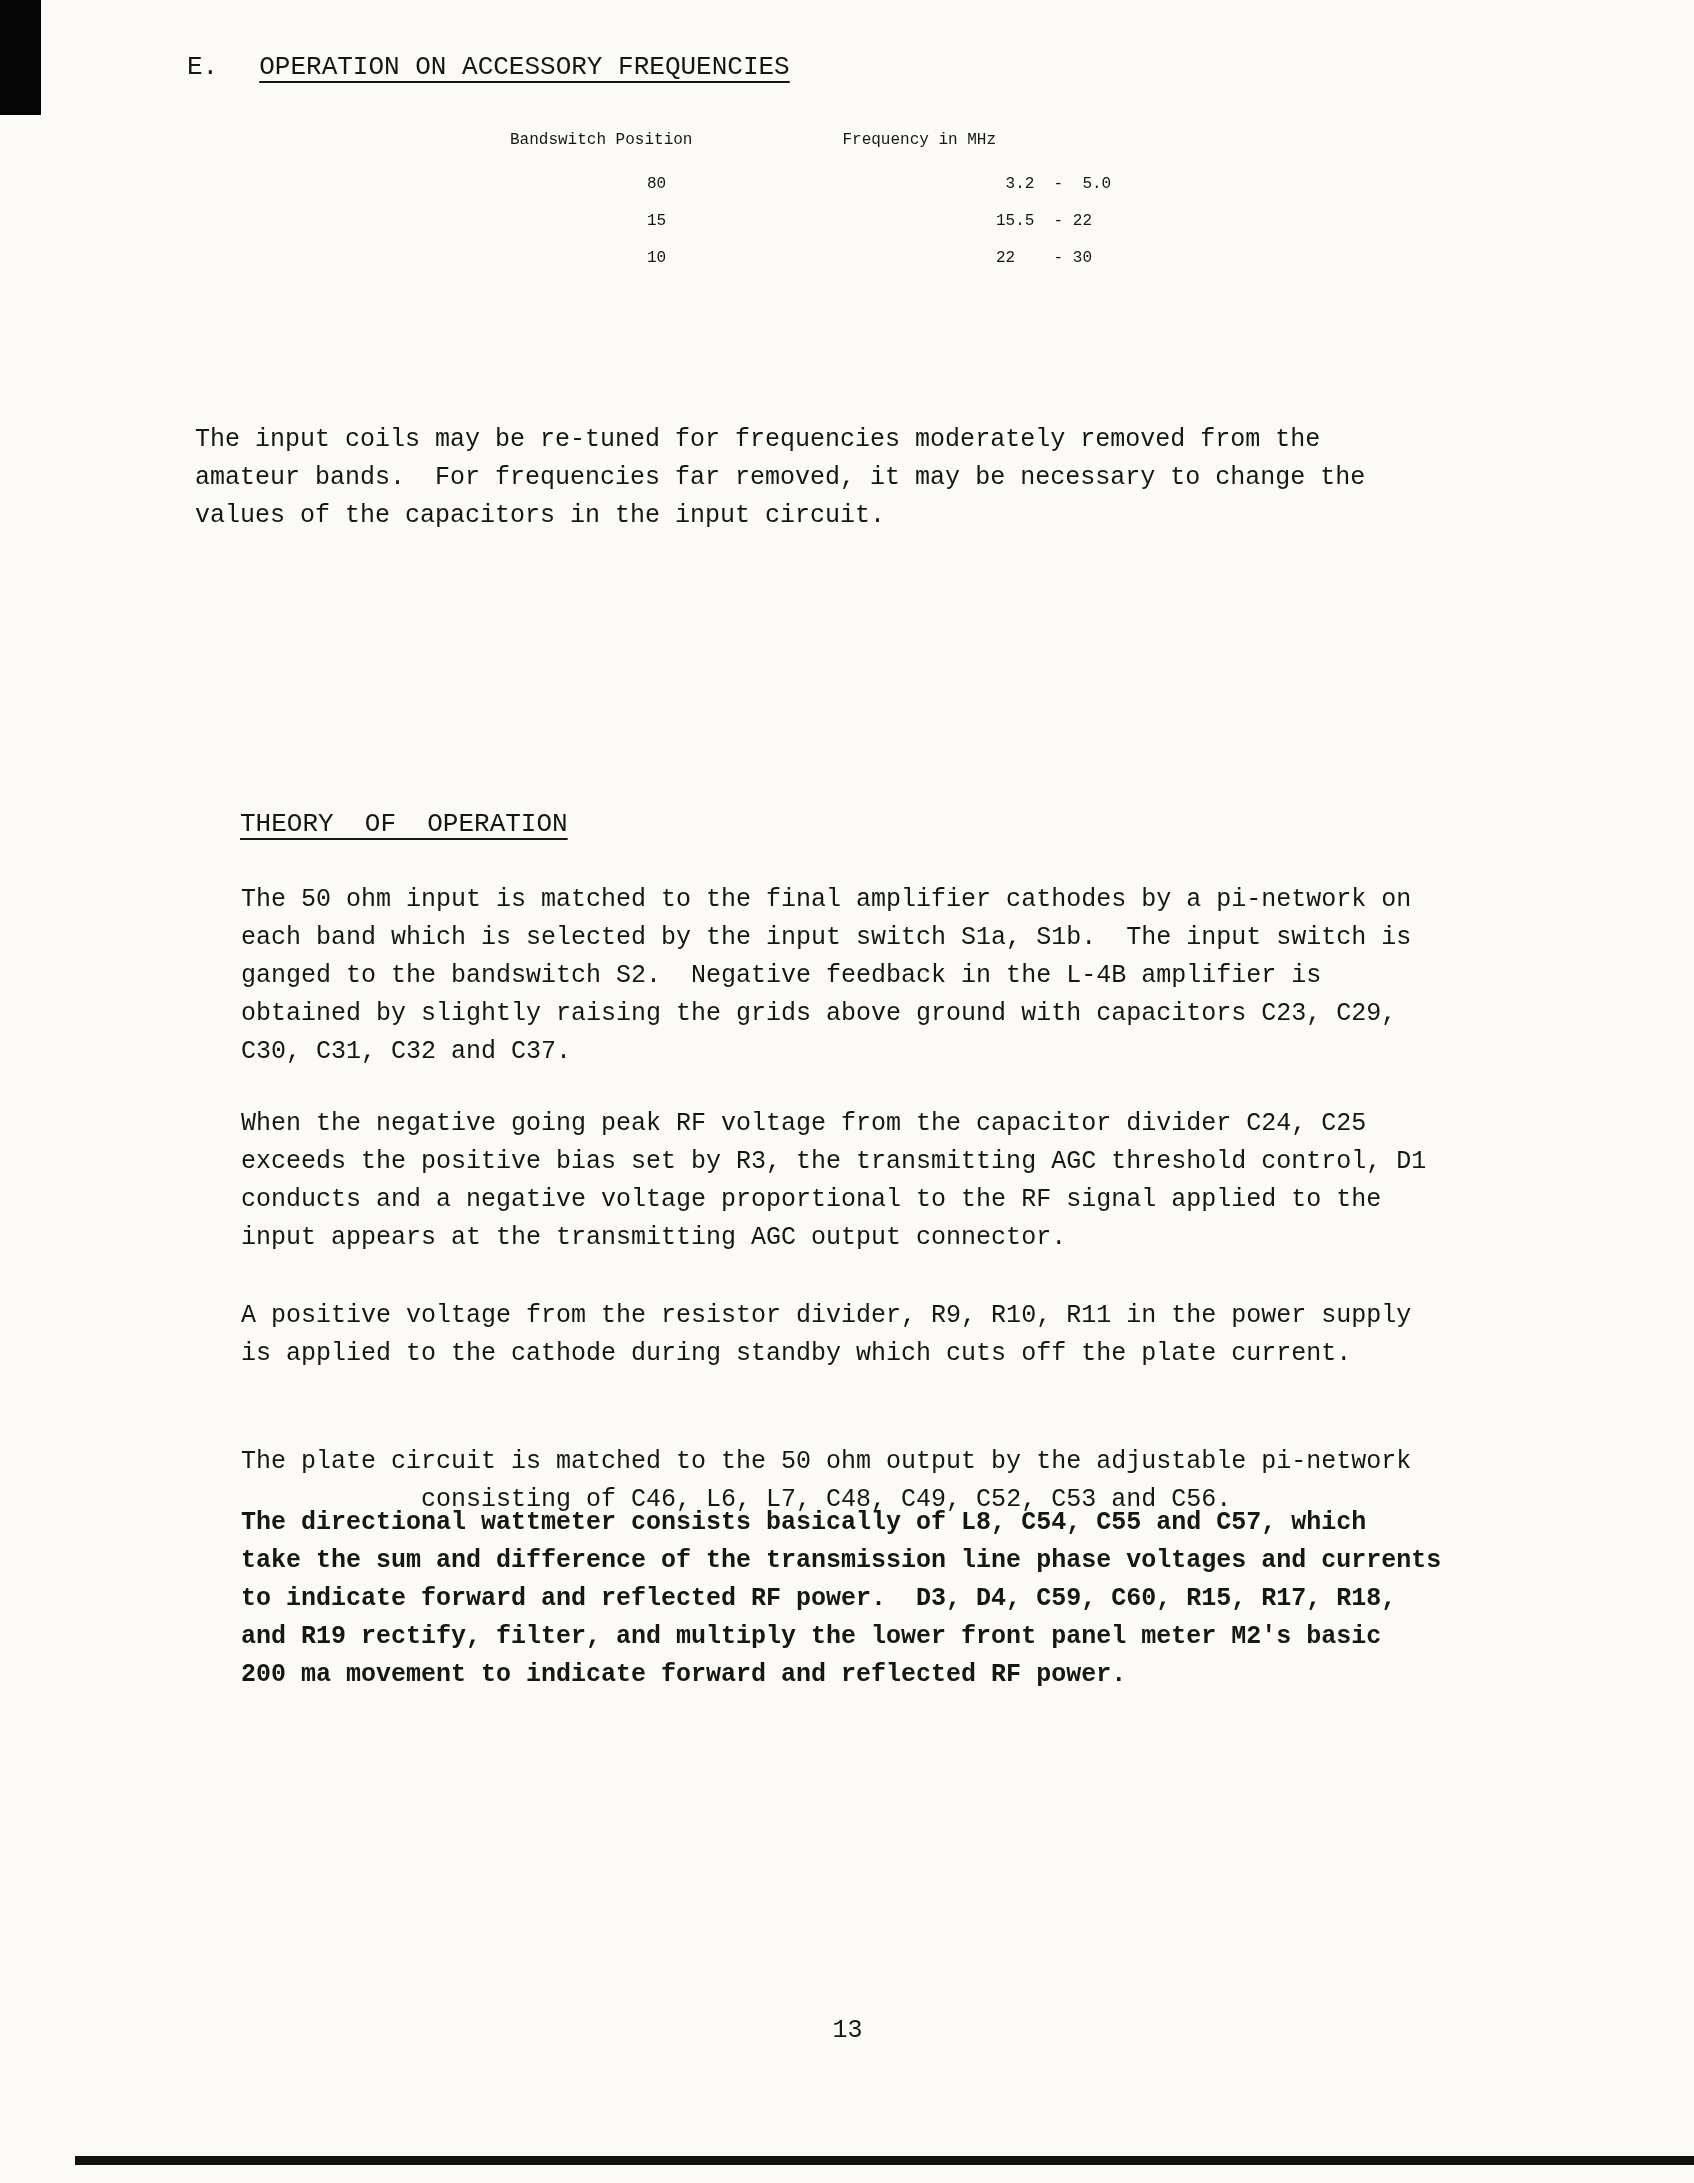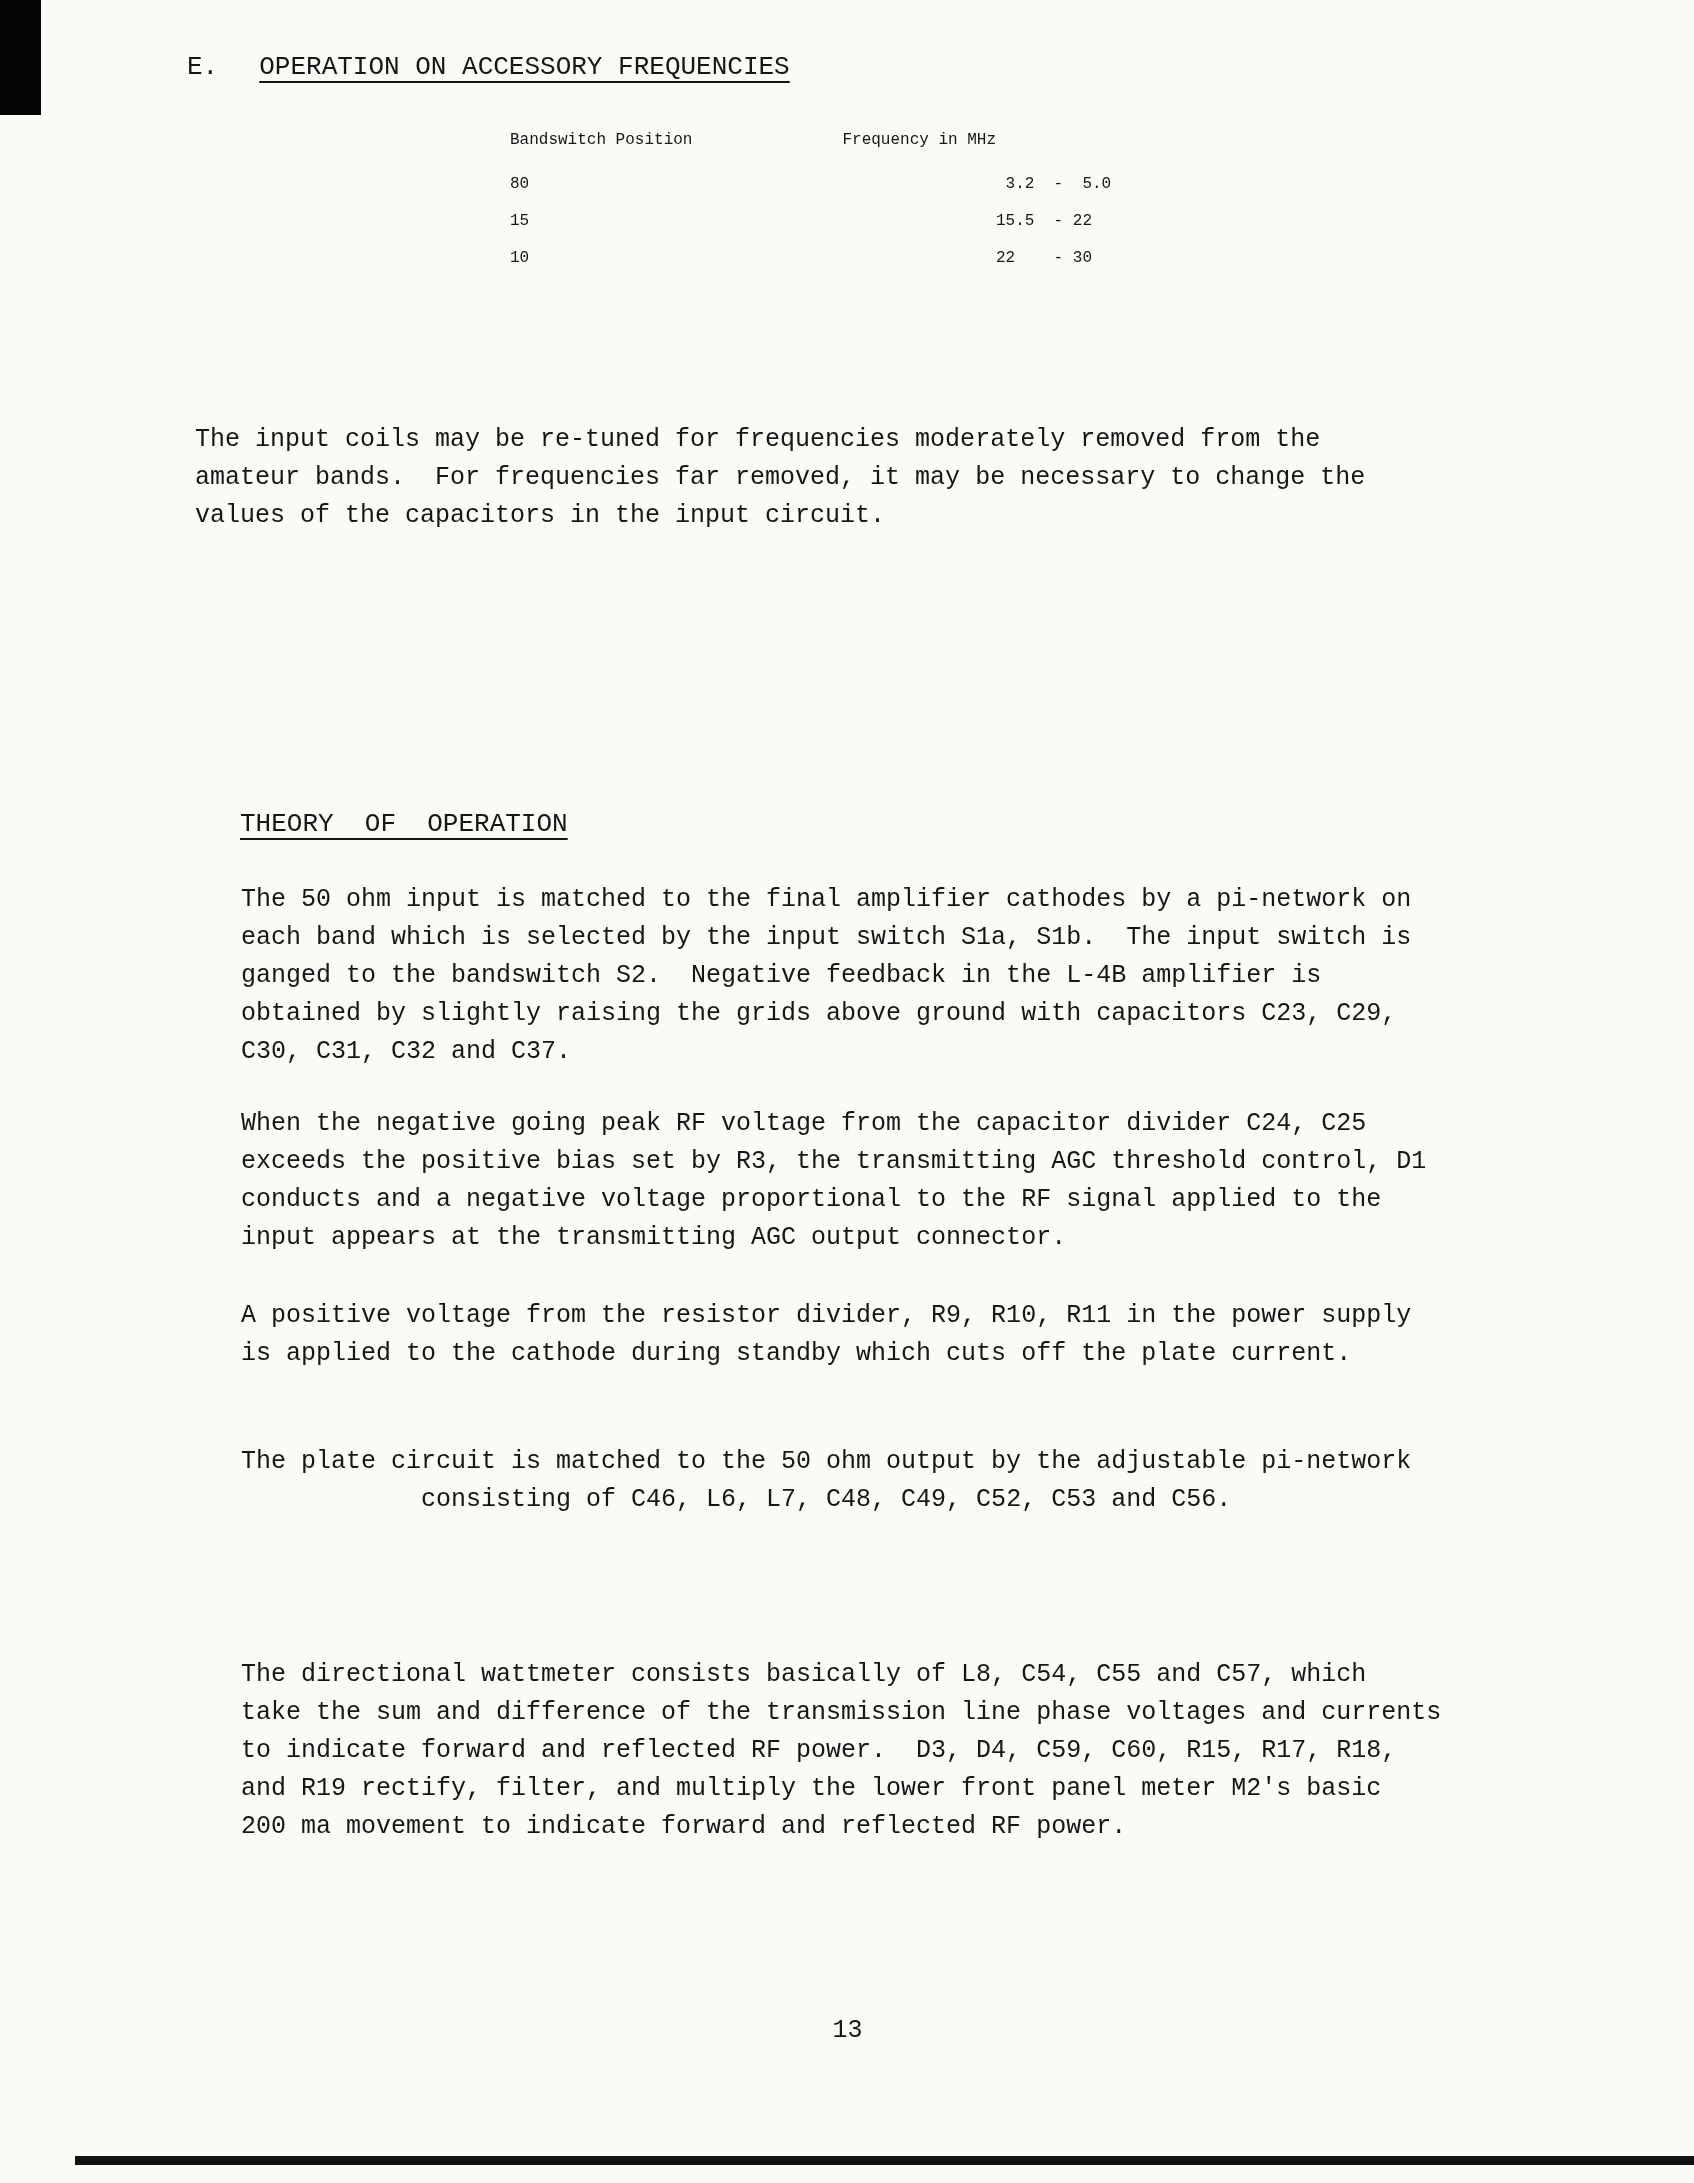--- a/index.html
+++ b/index.html
@@ -43,20 +43,21 @@
   }
   .t-h1 { margin-left: 510px; }
   .t-h2 { margin-left: 150px; }
   .t-row {
     display: flex;
     line-height: 37px;
   }
   .t-pos {
     margin-left: 510px;
     width: 293px;
+    text-align: center;
   }
   .t-freq {
     margin-left: 193px;
     white-space: pre;
   }
   .para {
     position: absolute;
     margin: 0;
     font-size: 25px;
     line-height: 38px;
@@ -67,21 +68,21 @@
     position: absolute;
     top: 809px;
     left: 240px;
     font-size: 26px;
     white-space: pre;
   }
   .para-1 { top: 881px; left: 241px; }
   .para-2 { top: 1105px; left: 241px; }
   .para-3 { top: 1297px; left: 241px; }
   .para-4 { top: 1443px; left: 241px; text-align: center; }
-  .para-5 { top: 1656px; left: 241px; }
+  .para-5 { top: 1504px; left: 241px; font-weight: bold; }
   .page-number {
     position: absolute;
     top: 2016px;
     left: 0;
     width: 100%;
     text-align: center;
     font-size: 25px;
   }
   .corner-block {
     position: absolute;

